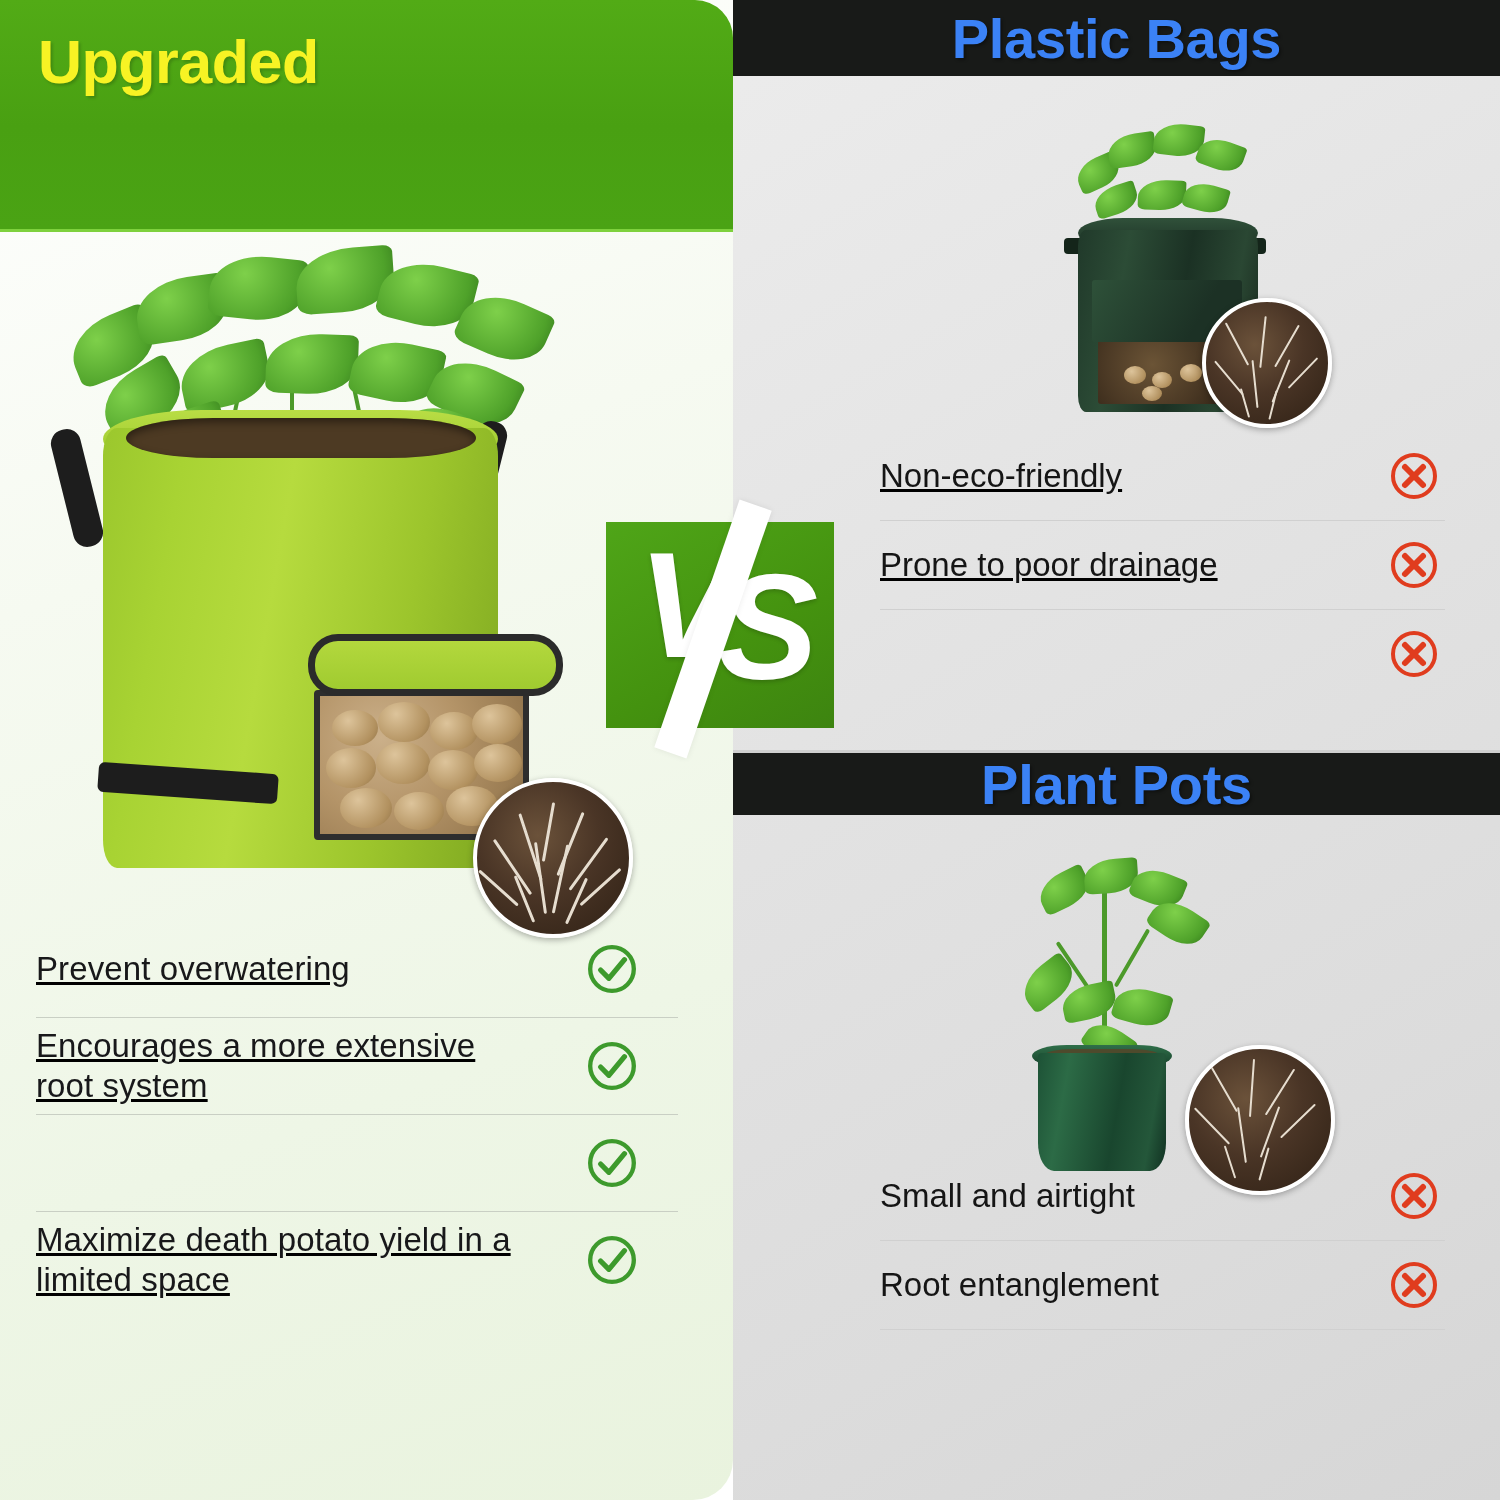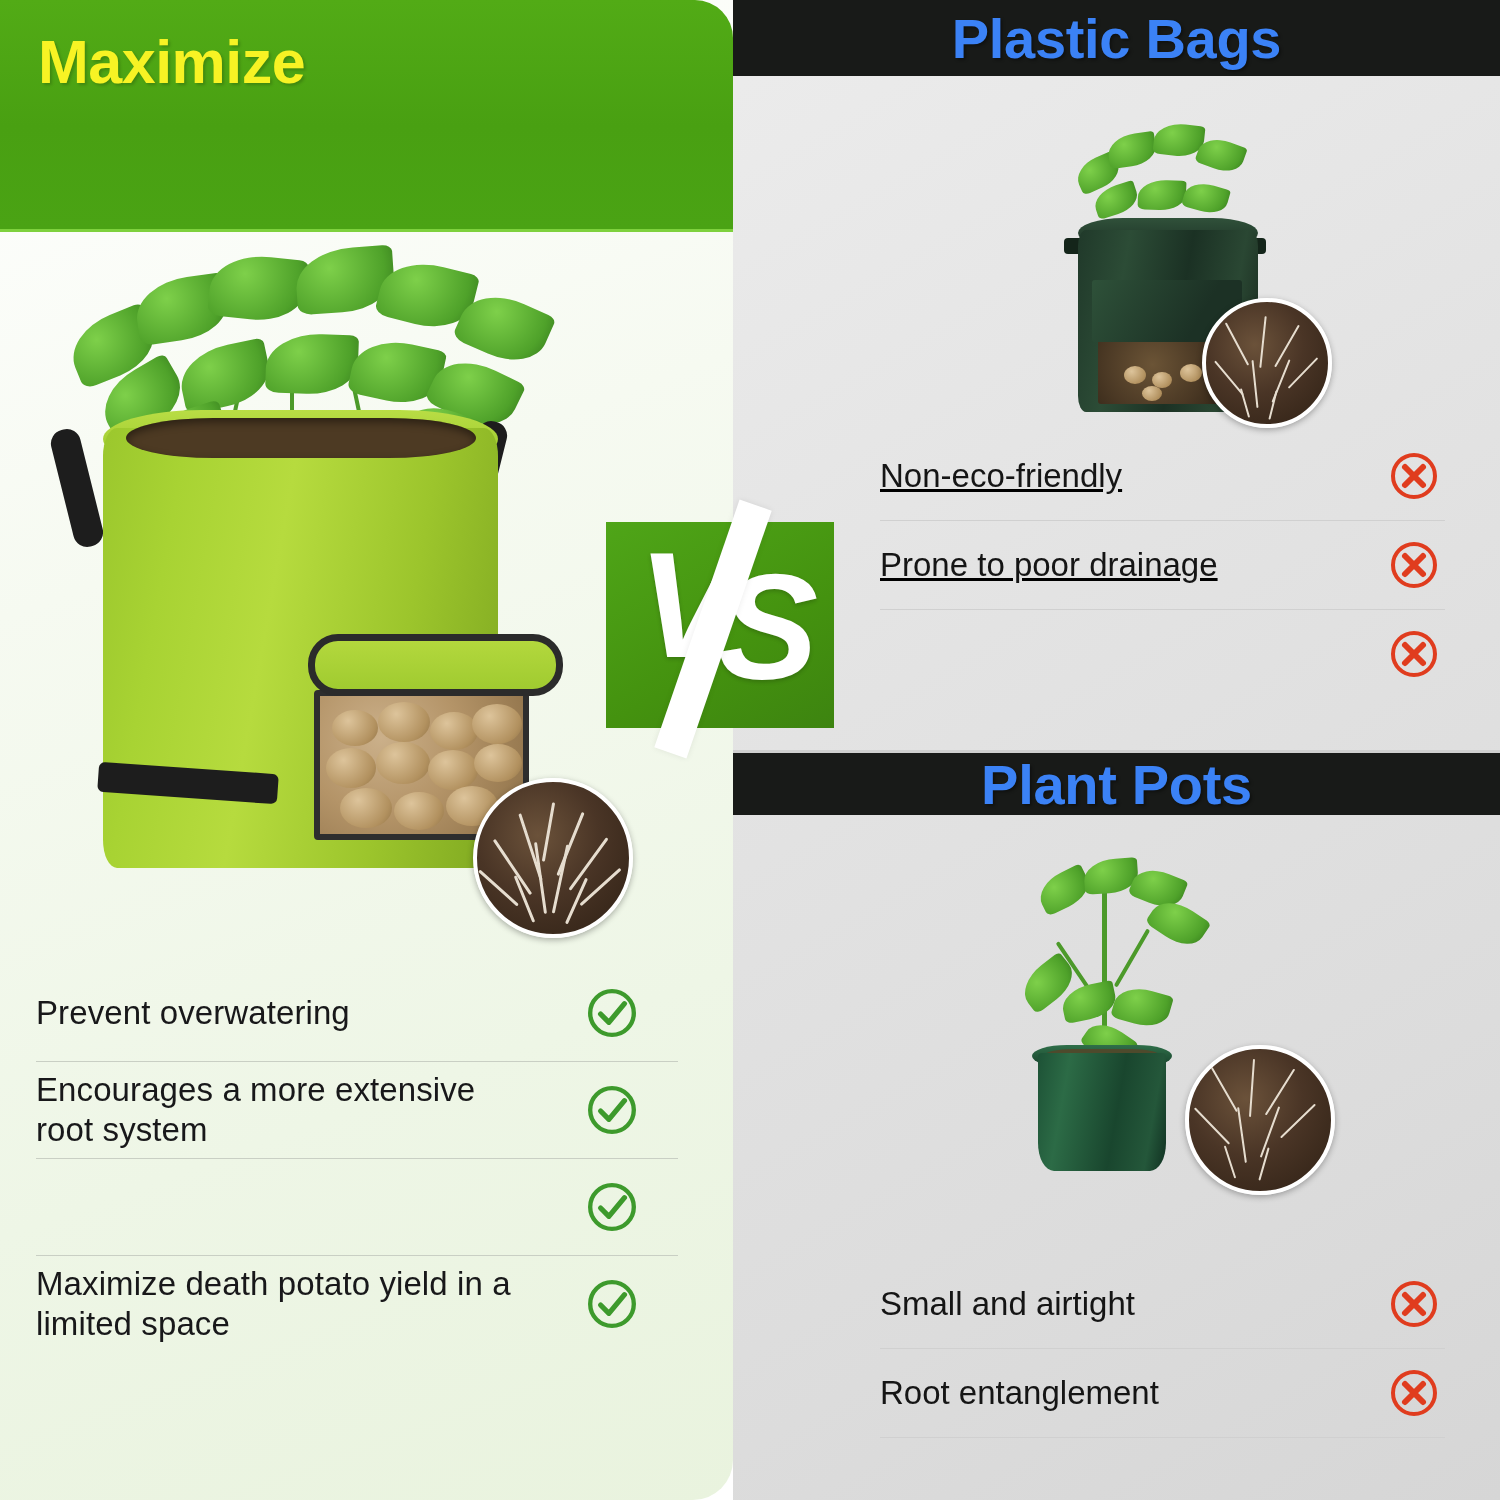--- a/index.html
+++ b/index.html
@@ -88,21 +88,21 @@
   .stem{position:absolute;width:4px;background:#4c9a2a;border-radius:2px;}
   .inset-circ{
     position:absolute;border-radius:50%;
     background:radial-gradient(circle at 40% 35%,#6b523a 0%,#4a3526 45%,#2e2014 100%);
     border:4px solid #ffffff;box-shadow:0 2px 6px rgba(0,0,0,.3);overflow:hidden;
   }
   .root{position:absolute;background:#e6ddcf;border-radius:2px;}
   .hero .inset-circ{left:455px;top:540px;width:152px;height:152px;}
 
   
-  .benefits{position:absolute;left:0;top:965px;width:798px;}
+  .benefits{position:absolute;left:0;top:921px;width:798px;text-decoration:underline;}
   .brow{position:relative;display:flex;align-items:center;min-height:96px;padding:0 0 0 36px;}
   .brow .btxt{
     width:500px;font-size:33px;color:#18181a;line-height:1.22;letter-spacing:.1px;
   }
   .brow .bico{position:absolute;left:585px;top:50%;transform:translateY(-50%);}
   .divider{height:1px;background:#c9cfc4;margin:0 120px 0 36px;}
 
   .icon-check{width:54px;height:54px;display:block;}
   .icon-x{width:52px;height:52px;display:block;}
 
@@ -188,21 +188,21 @@
   .vs-s{left:118px;top:40px;font-size:150px;line-height:1;}
 </style>
 </head>
 <body>
 
 <div class="poster">
 
   <div class="left-panel">
 
     <div class="left-head">
-      <div class="t1">Maximize</div>
+      <div class="t1">Upgraded</div>
     </div>
 
     <div class="hero">
 
       <div class="leaves">
         <div class="stem" style="left:250px;top:120px;height:110px;"></div>
         <div class="stem" style="left:190px;top:140px;height:95px;transform:rotate(12deg);"></div>
         <div class="stem" style="left:320px;top:140px;height:95px;transform:rotate(-12deg);"></div>
         <div class="leaf" style="left:30px;top:78px;width:86px;height:60px;transform:rotate(-22deg);"></div>
         <div class="leaf" style="left:96px;top:40px;width:92px;height:62px;transform:rotate(-8deg);"></div>
@@ -341,21 +341,21 @@
       <div class="rrow">
         <div class="rico">
           <svg class="icon-x" viewBox="0 0 52 52">
               <circle cx="26" cy="26" r="21" fill="none" stroke="#e03c1e" stroke-width="4"></circle>
               <path d="M17 17 L35 35 M35 17 L17 35" stroke="#e03c1e" stroke-width="6" stroke-linecap="round"></path>
             </svg>
         </div>
       </div>
     </div>
 
-    <div class="rlist" style="top:1260px;">
+    <div class="rlist" style="top:1152px;">
       <div class="rrow">
         <div class="rtxt">Small and airtight</div>
         <div class="rico">
           <svg class="icon-x" viewBox="0 0 52 52">
               <circle cx="26" cy="26" r="21" fill="none" stroke="#e03c1e" stroke-width="4"></circle>
               <path d="M17 17 L35 35 M35 17 L17 35" stroke="#e03c1e" stroke-width="6" stroke-linecap="round"></path>
             </svg>
         </div>
       </div>
       <div class="rdivider"></div>

